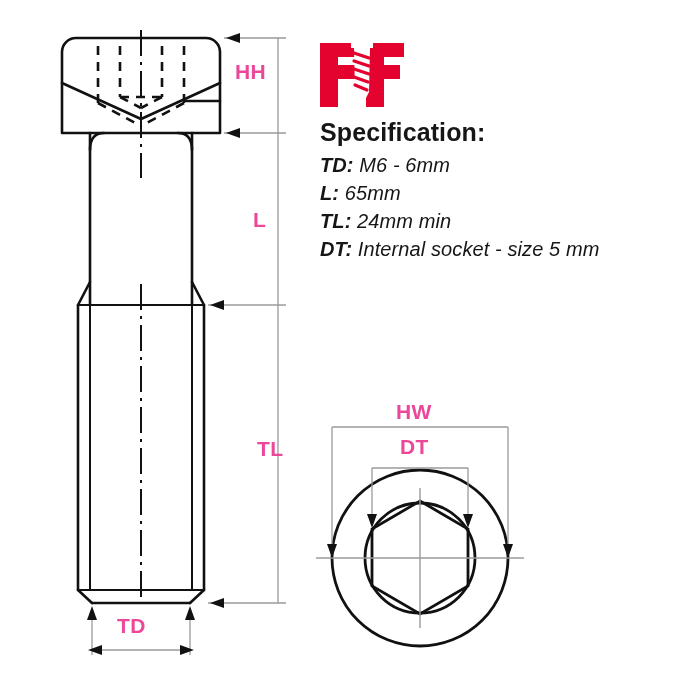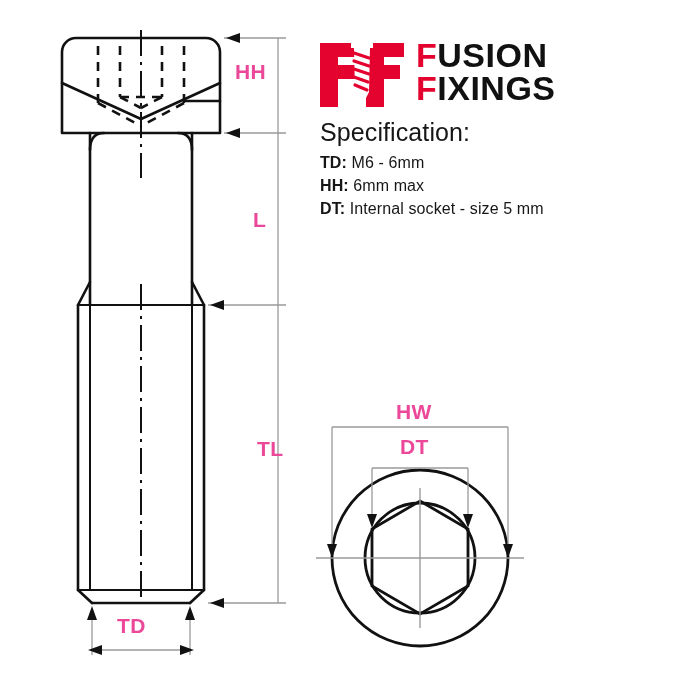--- a/index.html
+++ b/index.html
@@ -61,31 +61,32 @@
 
   
   .spec {
     position: absolute;
     left: 320px;
     top: 118px;
     width: 375px;
   }
   .spec-title {
     font-size: 25px;
-    font-weight: 400;
+    font-weight: 700;
     color: #161616;
     margin: 0 0 7px 0;
     letter-spacing: 0.1px;
   }
   .spec-row {
-    font-size: 16px;
+    font-size: 20px;
     color: #161616;
     margin: 0 0 5px 0;
     white-space: nowrap;
     letter-spacing: 0.1px;
+    font-style: italic;
   }
   .spec-key {
     font-weight: 700;
   }
   .spec-val {
     font-weight: 400;
   }
 
   
   .dim-label {
@@ -243,36 +244,36 @@
 
     <g stroke="#e4032e" stroke-width="3.2" fill="none" stroke-linecap="round">
       <path d="M36 18 L51 23"></path>
       <path d="M36 26 L51 31"></path>
       <path d="M36 34 L51 39"></path>
       <path d="M36 42 L50 47"></path>
       <path d="M37 50 L49 55"></path>
     </g>
   </svg>
 
-  <div class="brand-words">
-    <div class="brand-line"><span class="lead">F</span><span>USION</span></div>
-    <div class="brand-line"><span class="lead">F</span><span>IXINGS</span></div>
-  </div>
 </div>
 
 <div class="spec">
   <div class="spec-title">Specification:</div>
 
   <div class="spec-row">
     <span class="spec-key">TD:</span>
     <span class="spec-val">M6 - 6mm</span>
   </div>
   <div class="spec-row">
-    <span class="spec-key">HH:</span>
-    <span class="spec-val">6mm max</span>
+    <span class="spec-key">L:</span>
+    <span class="spec-val">65mm</span>
+  </div>
+  <div class="spec-row">
+    <span class="spec-key">TL:</span>
+    <span class="spec-val">24mm min</span>
   </div>
   <div class="spec-row">
     <span class="spec-key">DT:</span>
     <span class="spec-val">Internal socket - size 5 mm</span>
   </div>
 </div>
 
 <div class="dim-label" style="left:235px; top:60px;">HH</div>
 
 <div class="dim-label" style="left:253px; top:208px;">L</div>

